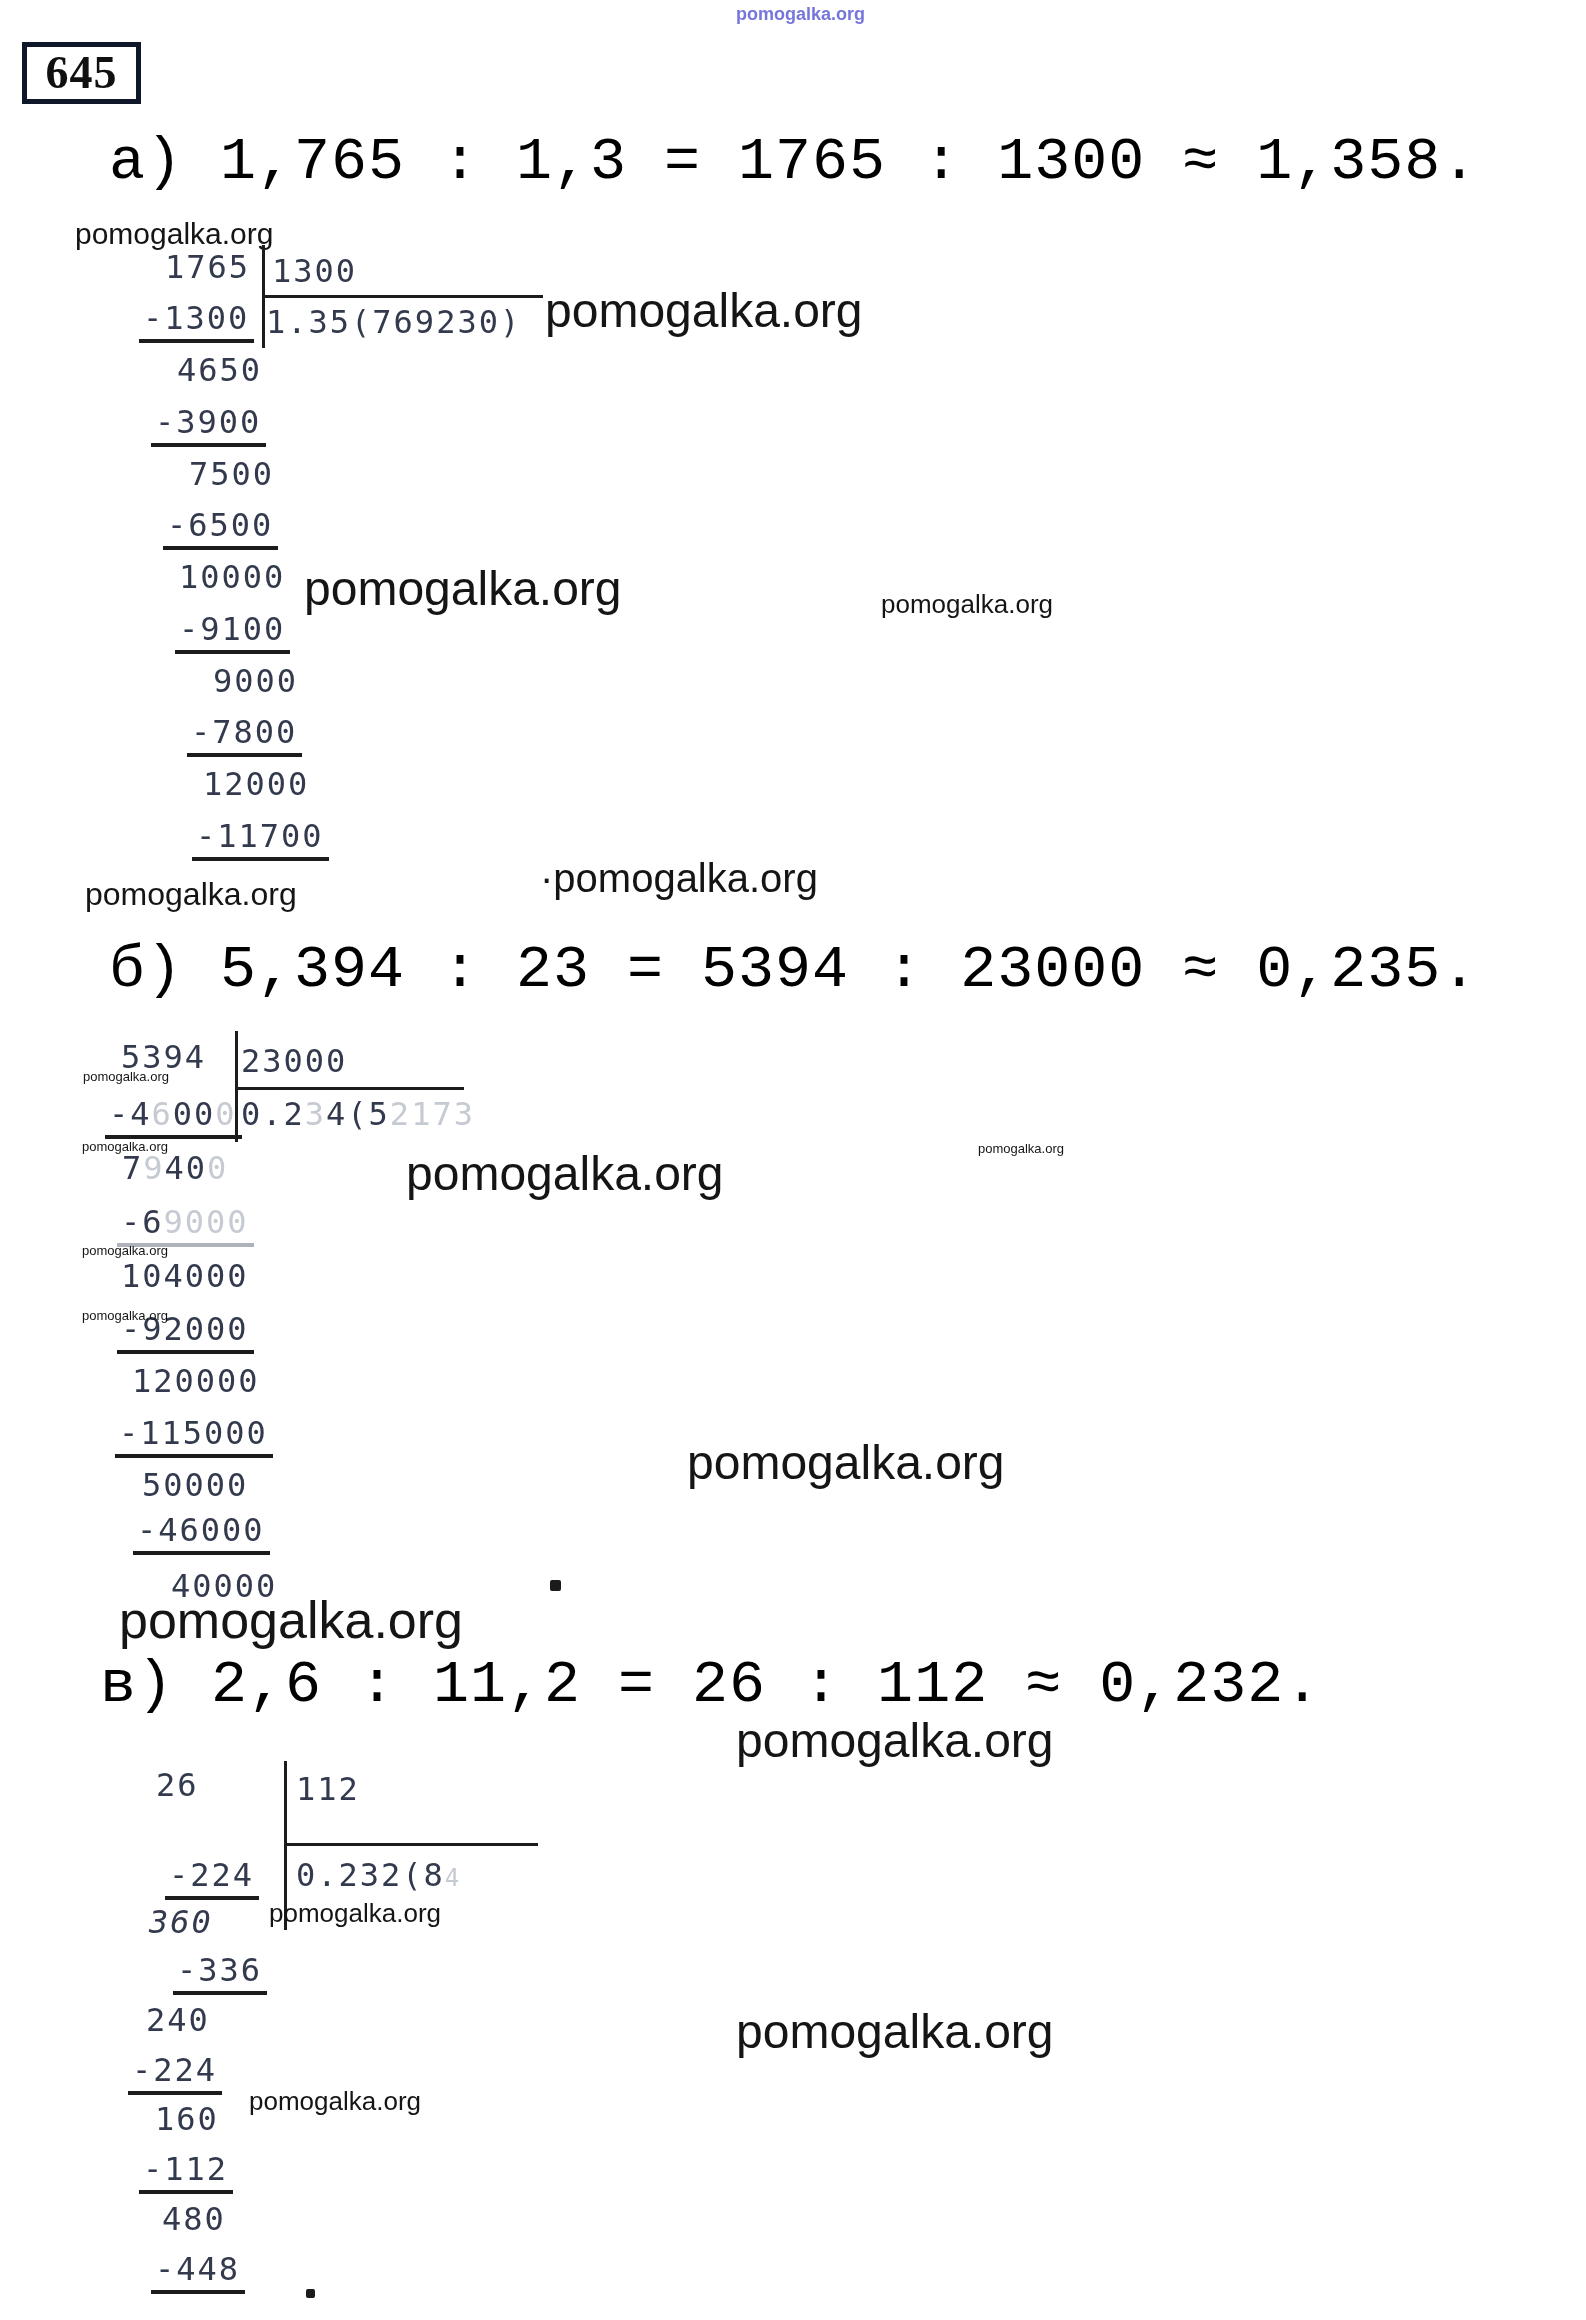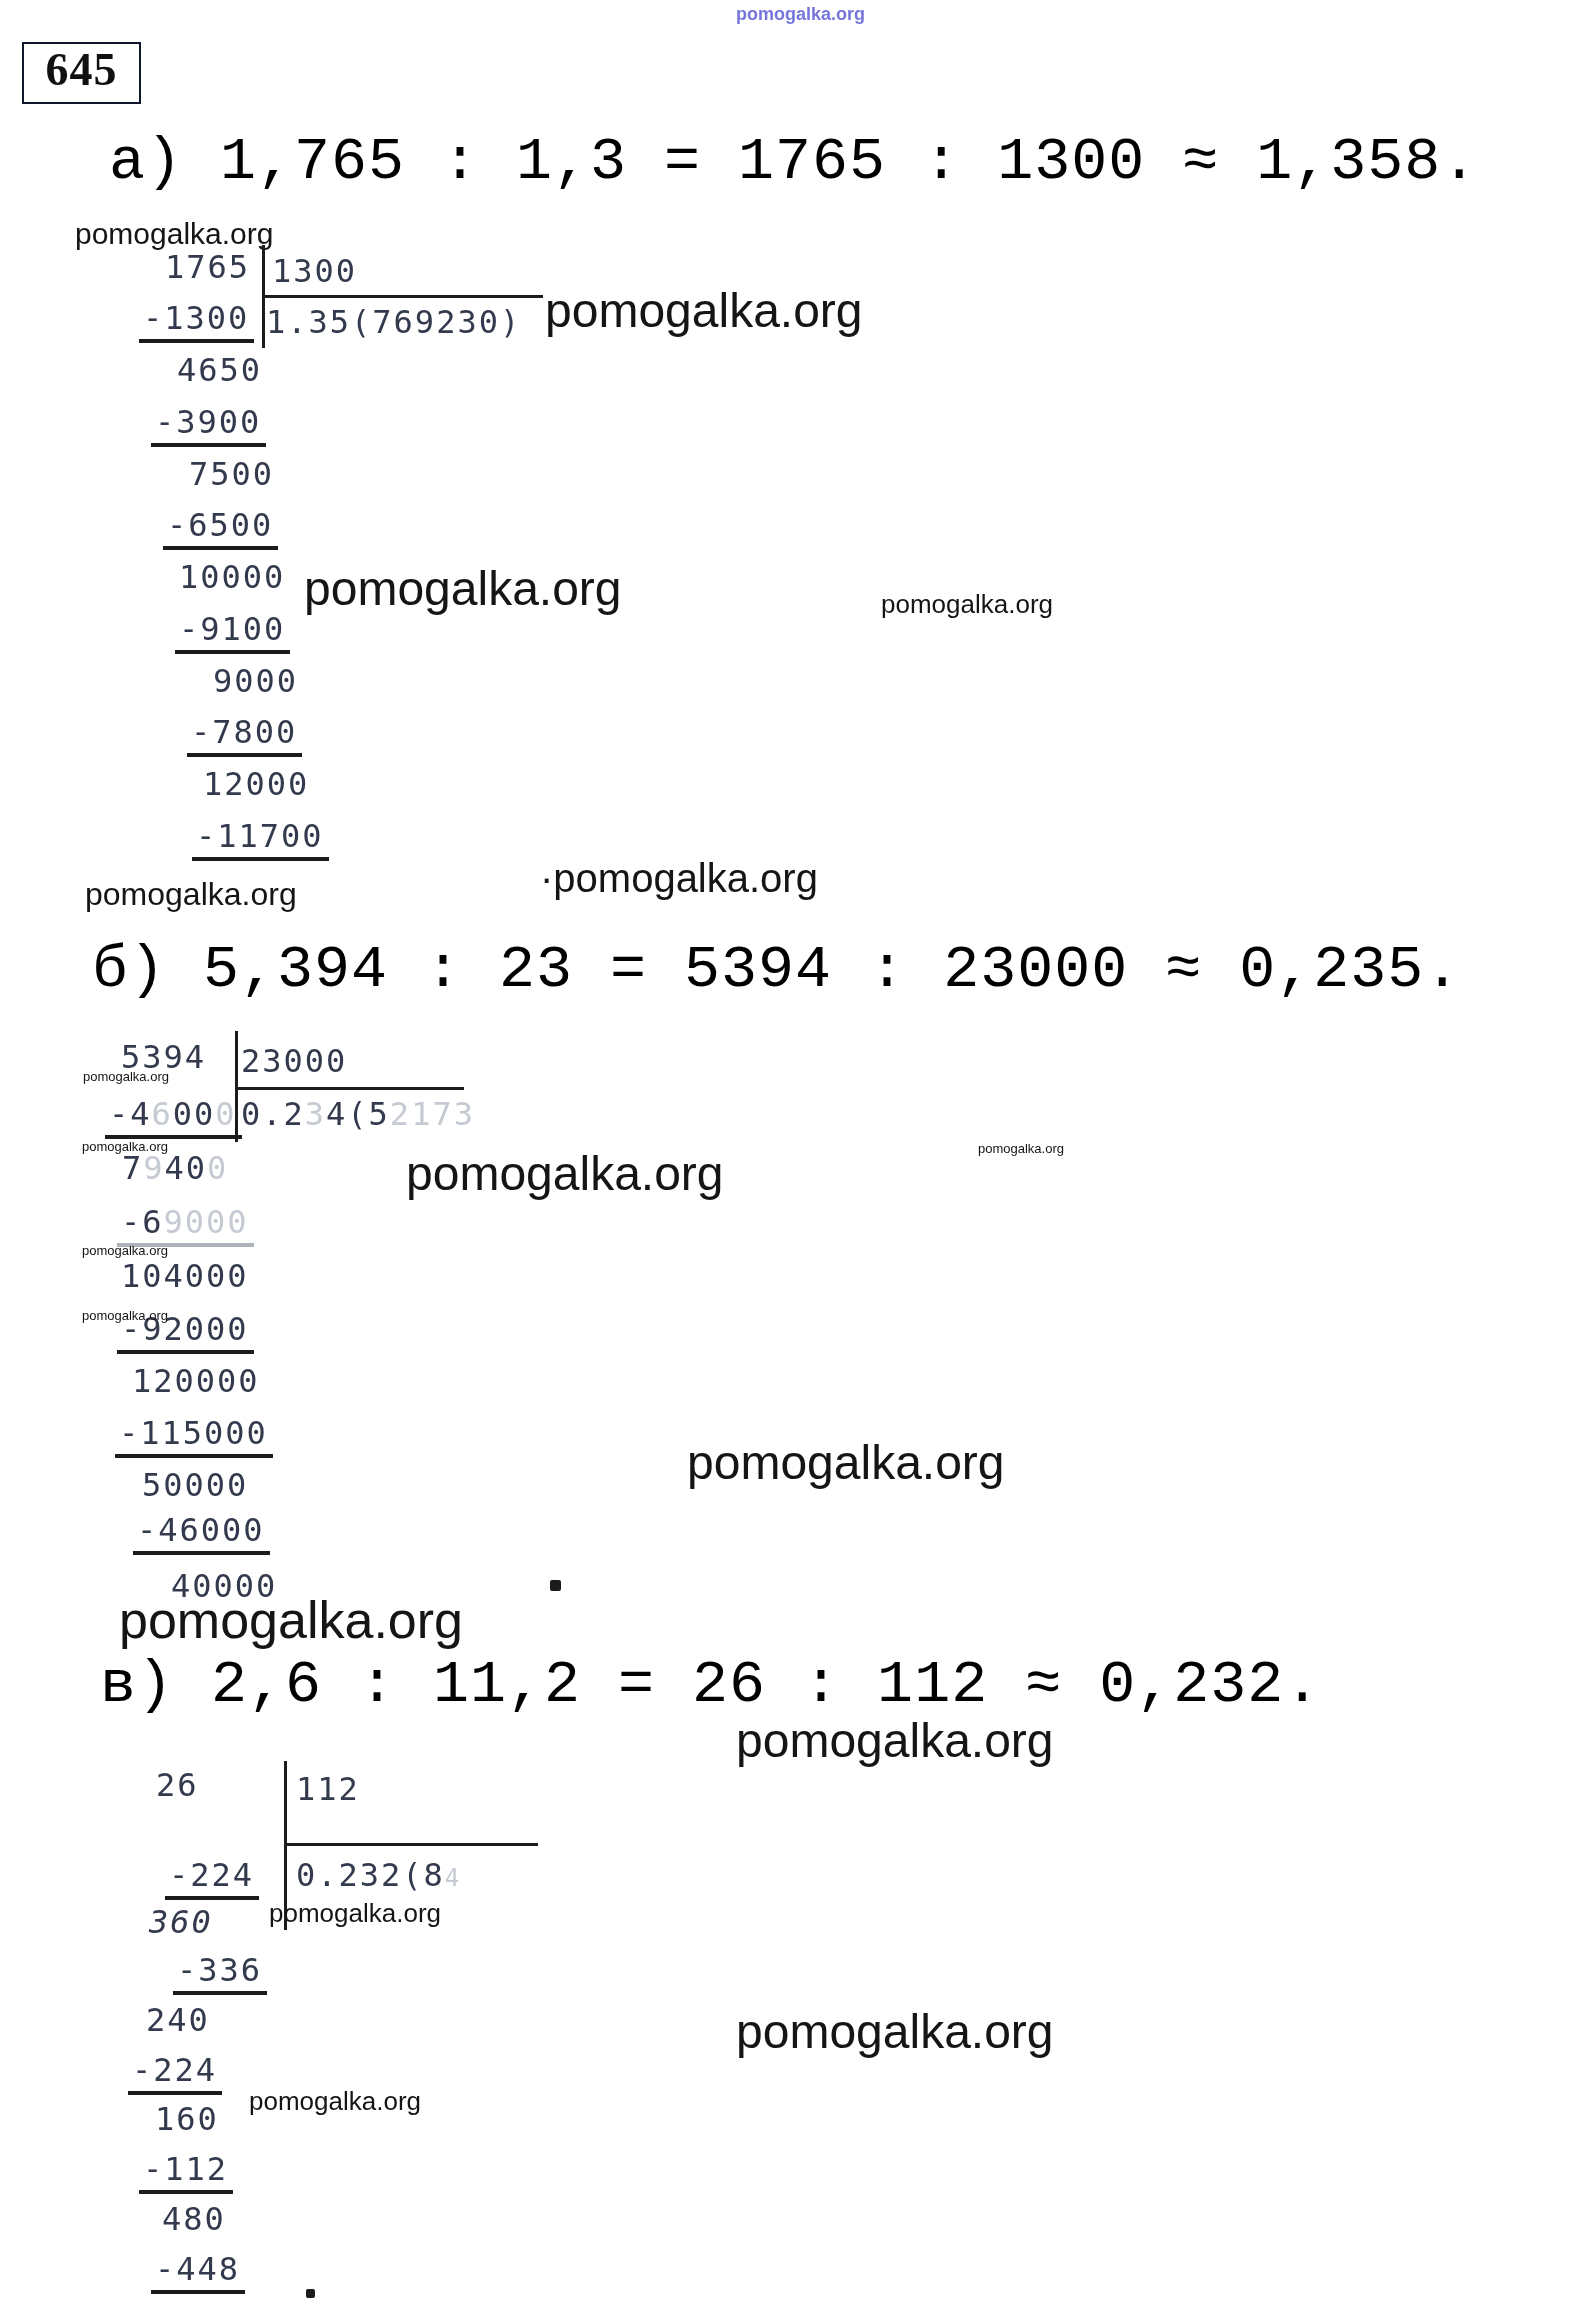--- a/index.html
+++ b/index.html
@@ -14,21 +14,21 @@
       color:#000000;white-space:nowrap;line-height:1.1;letter-spacing:1px;}
   .num{position:absolute;font-family:"DejaVu Sans Mono", monospace;font-size:32px;
       letter-spacing:2px;color:#333a4d;white-space:nowrap;line-height:1;}
   .u{border-bottom:4px solid #1c1c1c;padding:0 5px 5px 4px;margin-left:-4px;}
   .u.gray{border-bottom-color:#aeb2ba;}
   .lt{color:#c6cad2;}
   .line{position:absolute;background:#1c1c1c;}
   .dot{position:absolute;background:#1b1b1b;border-radius:2px;}
   .box645{
     position:absolute;left:22px;top:42px;width:119px;height:62px;
-    border:2px solid #0f172a;box-sizing:border-box;text-align:center;
+    border:5px solid #0f172a;box-sizing:border-box;text-align:center;
     font-family:"Liberation Serif", serif;font-weight:700;font-size:46px;
     line-height:52px;color:#101010;letter-spacing:1px;
   }
 </style>
 </head>
 <body>
 
 <div class="wm blue" style="left:736px;top:5px;font-size:18px;">pomogalka.org</div>
 
 <div class="box645">
@@ -55,21 +55,21 @@
 <div class="num u" style="left:191px;top:716px;">-7800</div>
 <div class="num" style="left:203px;top:768px;">12000</div>
 <div class="num u" style="left:196px;top:820px;">-11700</div>
 
 <div class="wm" style="left:545px;top:287px;font-size:48px;">pomogalka.org</div>
 <div class="wm" style="left:304px;top:565px;font-size:48px;">pomogalka.org</div>
 <div class="wm" style="left:881px;top:591px;font-size:26px;">pomogalka.org</div>
 <div class="wm" style="left:85px;top:878px;font-size:32px;">pomogalka.org</div>
 <div class="wm" style="left:540px;top:858px;font-size:40px;">·pomogalka.org</div>
 
-<div class="eq" style="left:92px;top:937px;text-align:right;">б) 5,394 : 23 = 5394 : 23000 ≈ 0,235.</div>
+<div class="eq" style="left:109px;top:937px;text-align:right;">б) 5,394 : 23 = 5394 : 23000 ≈ 0,235.</div>
 
 <div class="line" style="left:235px;top:1031px;width:3px;height:111px;"></div>
 <div class="line" style="left:237px;top:1087px;width:227px;height:3px;"></div>
 <div class="num" style="left:121px;top:1041px;">5394</div>
 <div class="num" style="left:241px;top:1045px;">23000</div>
 
 <div class="num u" style="left:109px;top:1098px;"><span>-4</span><span class="lt">6</span><span>00</span><span class="lt">0</span></div>
 
 <div class="num" style="left:241px;top:1098px;"><span>0.2</span><span class="lt">3</span><span>4(5</span><span class="lt">2173</span></div>
 

